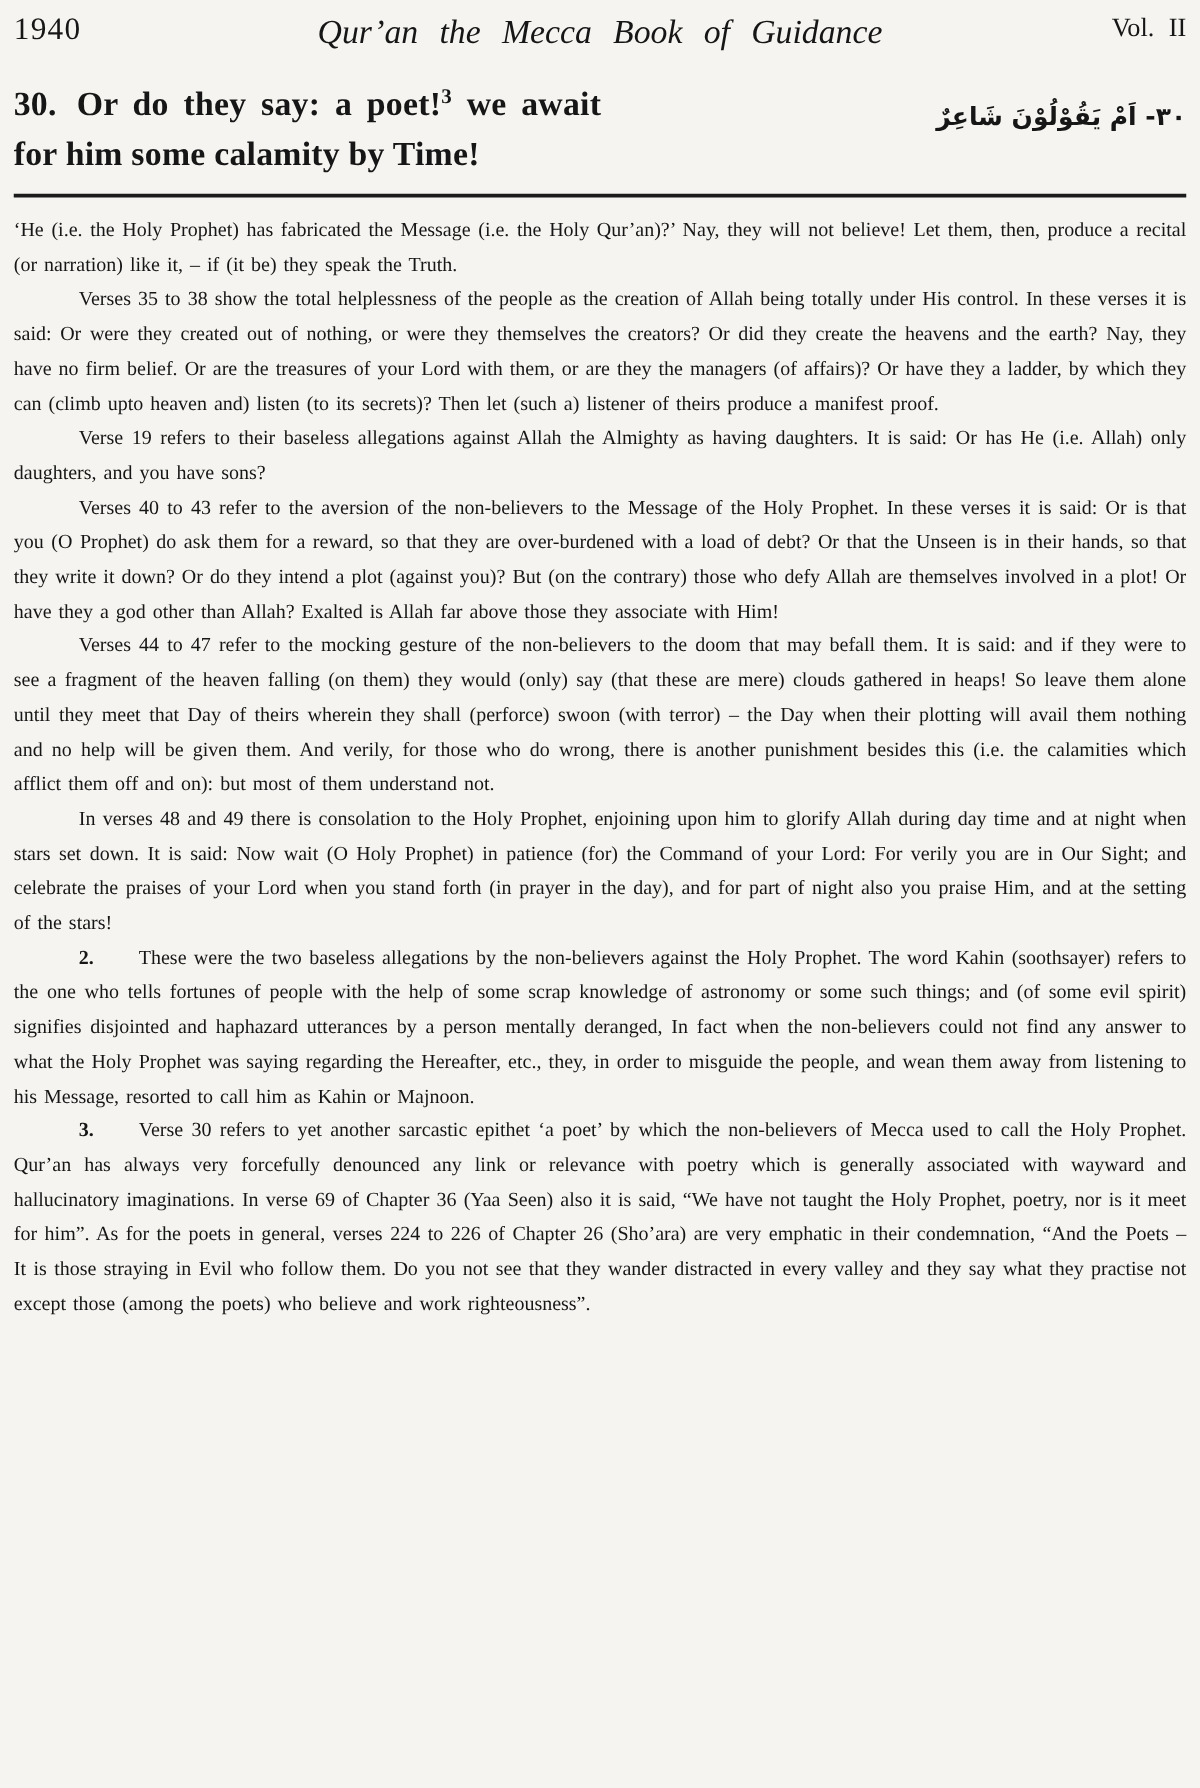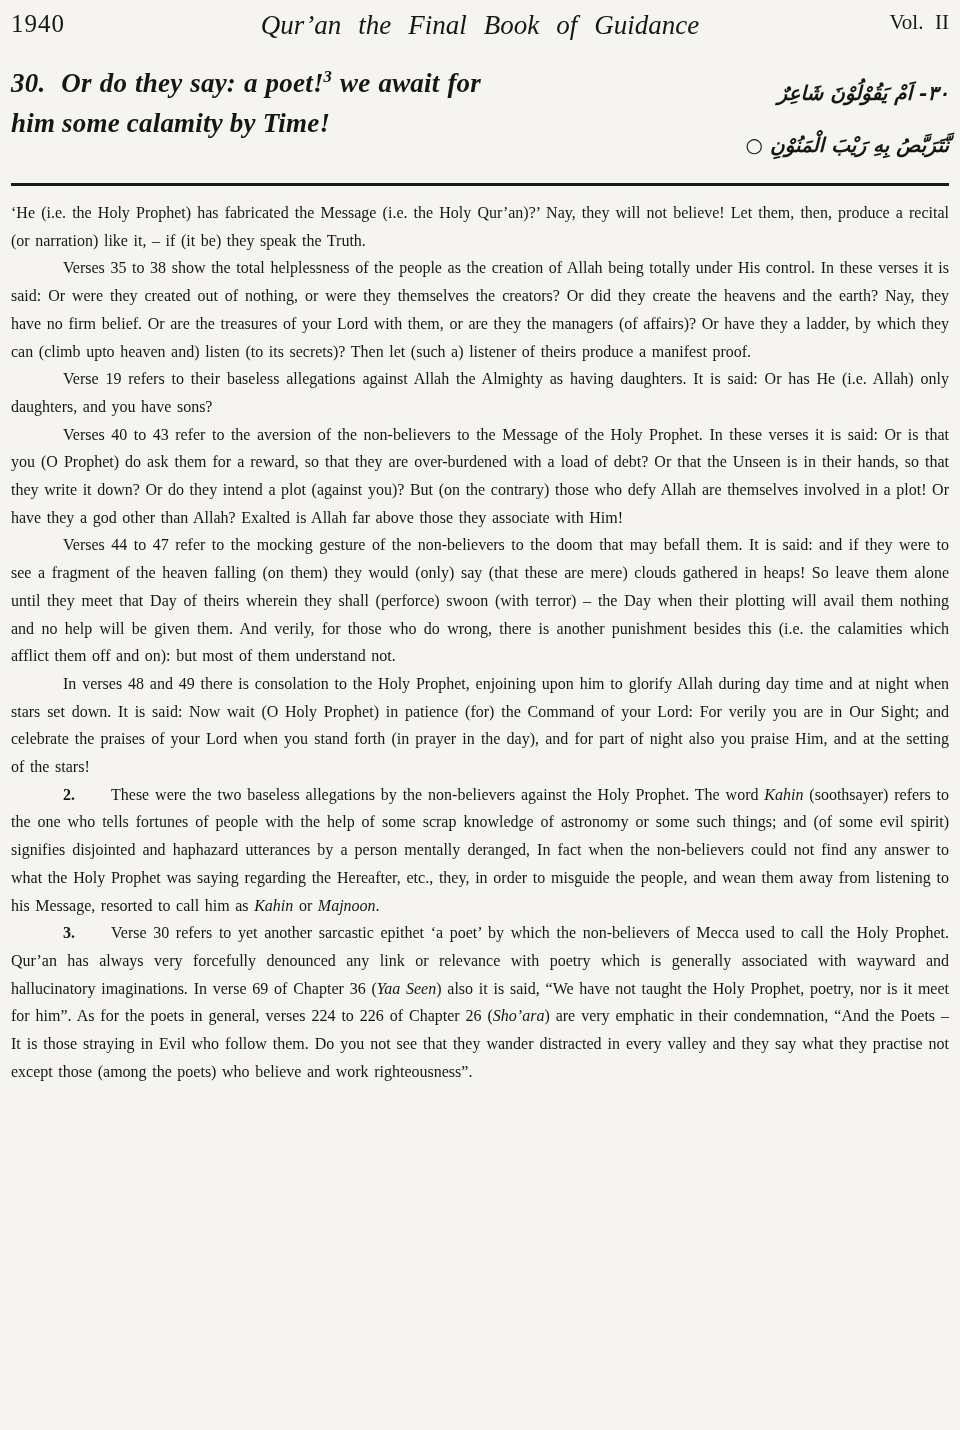--- a/index.html
+++ b/index.html
@@ -29,21 +29,20 @@
     font-size: 27px;
     word-spacing: 0.38em;
   }
   .volume { width: 130px; text-align: right; font-size: 21px; word-spacing: 0.3em; }
 
   
   .verse-row {
     display: flex;
     justify-content: space-between;
     margin-top: 22px;
-    font-style: italic;
   }
   .verse-en {
     width: 470px;
     font-weight: bold;
     font-size: 27px;
     line-height: 40px;
     text-align: justify;
     letter-spacing: 0.2px;
   }
   .verse-num { margin-right: 16px; }
@@ -70,41 +69,40 @@
   
   .body-text {
     margin-top: 13px;
     font-size: 16px;
     line-height: 27.7px;
     text-align: justify;
     word-spacing: 0.10em;
   }
   .para { margin: 0; text-indent: 52px; }
   .para.noindent { text-indent: 0; }
-  .seg-i { font-style: italic; }
+  .seg-i { }
   .seg-num { font-weight: bold; margin-right: 36px; }
 </style>
 </head>
 <body>
 
 <div class="page">
 
   <div class="header">
     <div class="pageno">1940</div>
-    <div class="title">Qur’an the Final Book of Guidance</div>
+    <div class="title">Qur’an the Mecca Book of Guidance</div>
     <div class="volume">Vol. II</div>
   </div>
 
   <div class="verse-row">
     <div class="verse-en">
       <span class="verse-num">30.</span><span>Or do they say: a poet!</span><sup class="fn">3</sup><span> we await for him some calamity by Time!</span>
     </div>
     <div class="verse-ar">
       <span class="ar-line">٣٠- اَمْ يَقُوْلُوْنَ شَاعِرٌ</span>
-      <span class="ar-line">نَّتَرَبَّصُ بِهِ رَيْبَ الْمَنُوْنِ ○</span>
     </div>
   </div>
 
   <hr class="rule">
 
   <div class="body-text">
       <p class="para noindent"><span>‘He (i.e. the Holy Prophet) has fabricated the Message (i.e. the Holy Qur’an)?’ Nay, they will not believe! Let them, then, produce a recital (or narration) like it, – if (it be) they speak the Truth.</span></p>
       <p class="para"><span>Verses 35 to 38 show the total helplessness of the people as the creation of Allah being totally under His control. In these verses it is said: Or were they created out of nothing, or were they themselves the creators? Or did they create the heavens and the earth? Nay, they have no firm belief. Or are the treasures of your Lord with them, or are they the managers (of affairs)? Or have they a ladder, by which they can (climb upto heaven and) listen (to its secrets)? Then let (such a) listener of theirs produce a manifest proof.</span></p>
       <p class="para"><span>Verse 19 refers to their baseless allegations against Allah the Almighty as having daughters. It is said: Or has He (i.e. Allah) only daughters, and you have sons?</span></p>
       <p class="para"><span>Verses 40 to 43 refer to the aversion of the non-believers to the Message of the Holy Prophet. In these verses it is said: Or is that you (O Prophet) do ask them for a reward, so that they are over-burdened with a load of debt? Or that the Unseen is in their hands, so that they write it down? Or do they intend a plot (against you)? But (on the contrary) those who defy Allah are themselves involved in a plot! Or have they a god other than Allah? Exalted is Allah far above those they associate with Him!</span></p>

